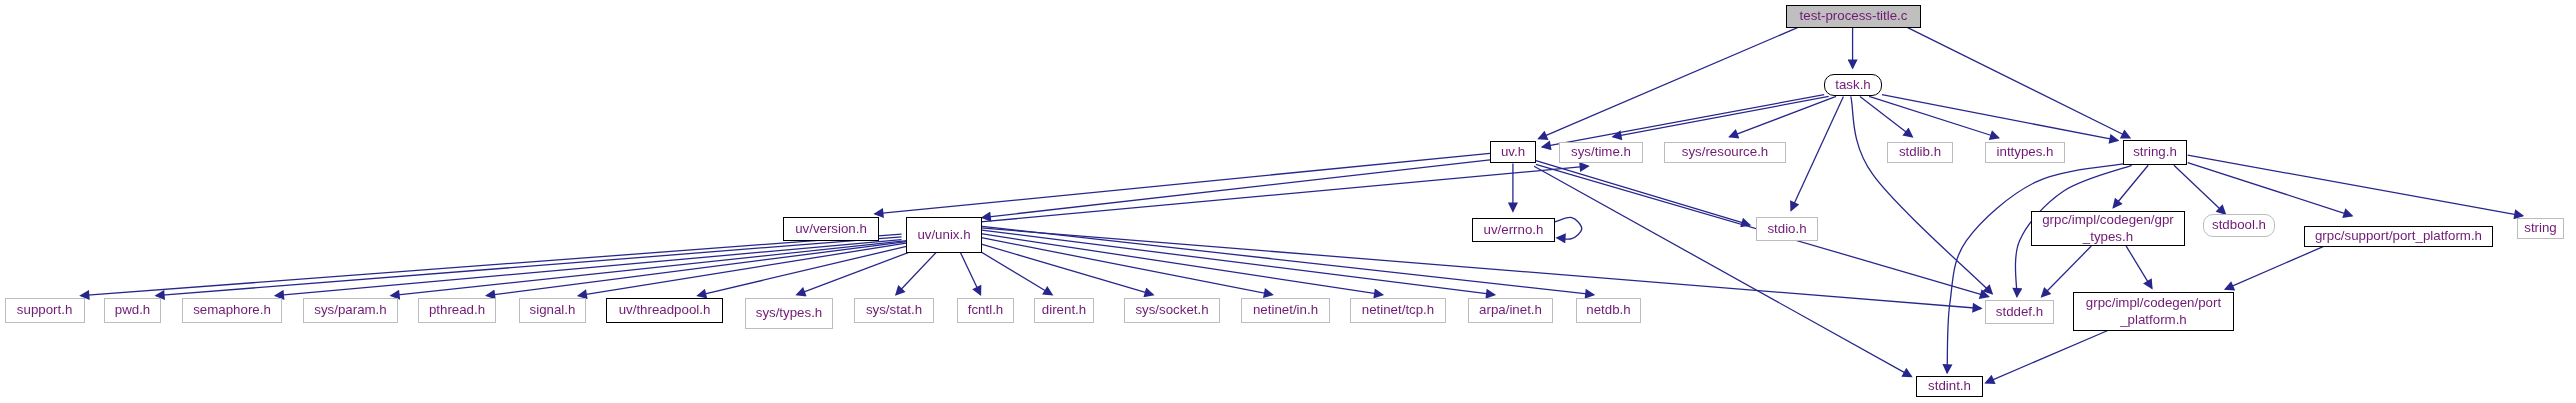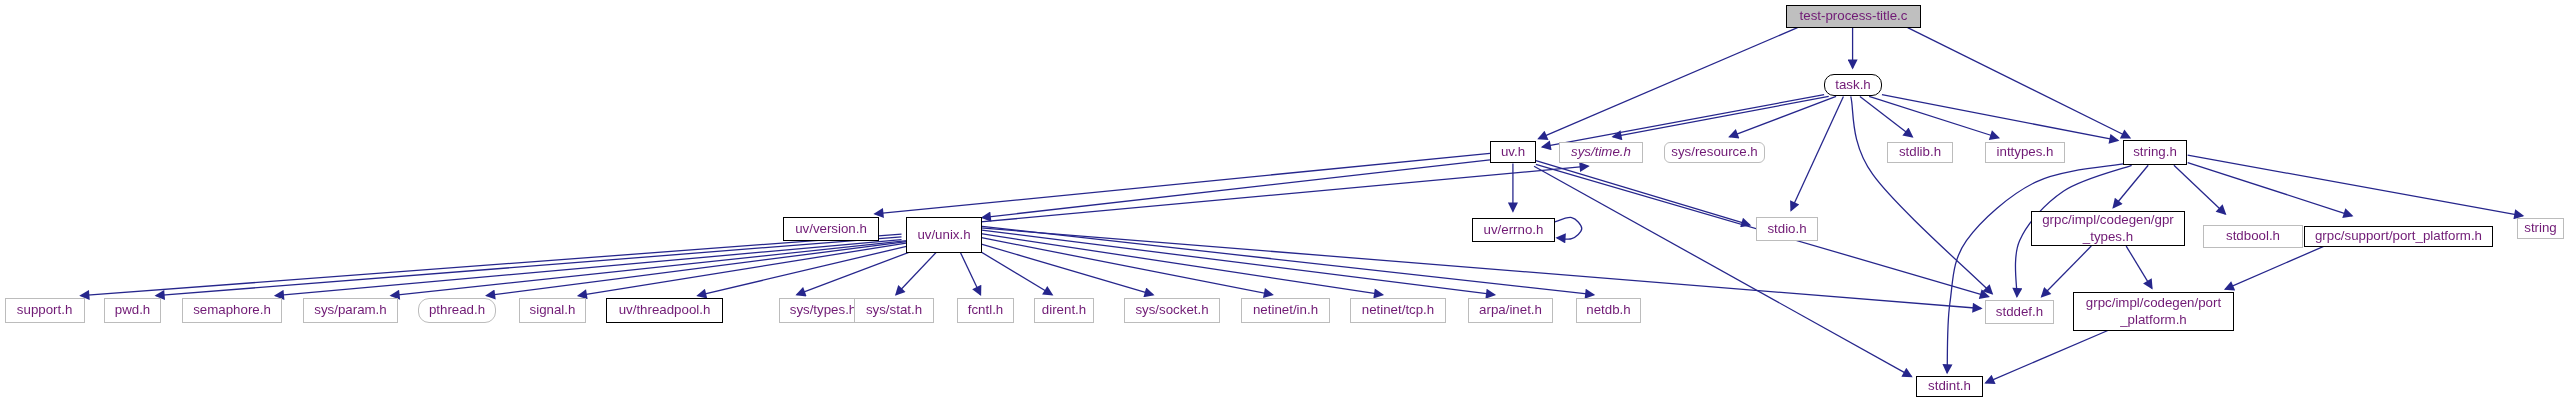--- a/index.html
+++ b/index.html
@@ -69,42 +69,42 @@
         <path d="M2278,268 L2224,323" fill="none" stroke="#26268c" stroke-width="1.4" marker-end="url(#arrow)"></path>
         <path d="M2316,268 L2344,314" fill="none" stroke="#26268c" stroke-width="1.4" marker-end="url(#arrow)"></path>
         <path d="M2548,261 L2424,315" fill="none" stroke="#26268c" stroke-width="1.4" marker-end="url(#arrow)"></path>
         <path d="M2296,360 L2163,417" fill="none" stroke="#26268c" stroke-width="1.4" marker-end="url(#arrow)"></path>
       </g>
   </svg>
   <div id="nodes">
       <div class="node root" style="left: 1786px; top: 4.6px; width: 135px; height: 23px; background: rgb(191, 191, 191);">test-process-title.c</div>
       <div class="node doc" style="left: 1824px; top: 74px; width: 58px; height: 22px; border-radius: 10px;">task.h</div>
       <div class="node doc" style="left: 1490px; top: 141px; width: 46px; height: 22px;">uv.h</div>
-      <div class="node ext" style="left: 1559px; top: 142px; width: 84px; height: 21px; font-style: italic;">sys/time.h</div>
-      <div class="node ext" style="left: 1664px; top: 142px; width: 101px; height: 21px; border-radius: 6px;">sys/resource.h</div>
+      <div class="node ext" style="left: 1559px; top: 142px; width: 84px; height: 21px;">sys/time.h</div>
+      <div class="node ext" style="left: 1664px; top: 142px; width: 122px; height: 21px;">sys/resource.h</div>
       <div class="node ext" style="left: 1887px; top: 142px; width: 66px; height: 21px;">stdlib.h</div>
       <div class="node ext" style="left: 1974px; top: 142px; width: 80px; height: 21px; margin-left: 11px;">inttypes.h</div>
       <div class="node doc" style="left: 2123px; top: 140px; width: 64px; height: 25px;">string.h</div>
       <div class="node doc" style="left: 783px; top: 217px; width: 96px; height: 24px;">uv/version.h</div>
       <div class="node doc" style="left: 906px; top: 217px; width: 76px; height: 36px;">uv/unix.h</div>
       <div class="node doc" style="left: 1472px; top: 218px; width: 83px; height: 24px;">uv/errno.h</div>
       <div class="node ext" style="left: 1756px; top: 217px; width: 62px; height: 24px;">stdio.h</div>
       <div class="node doc" style="left: 2031px; top: 211px; width: 154px; height: 35px;">grpc/impl/codegen/gpr
 _types.h</div>
-      <div class="node ext" style="left: 2203px; top: 225px; width: 100px; height: 23px;">stdbool.h</div>
+      <div class="node ext" style="left: 2203px; top: 214px; width: 72px; height: 23px; border-radius: 10px;">stdbool.h</div>
       <div class="node doc" style="left: 2304px; top: 226px; width: 189px; height: 21px;">grpc/support/port_platform.h</div>
       <div class="node ext" style="left: 2517px; top: 218px; width: 47px; height: 21px;">string</div>
       <div class="node ext" style="left: 4.6px; top: 298px; width: 80px; height: 25px;">support.h</div>
       <div class="node ext" style="left: 104px; top: 298px; width: 57px; height: 25px;">pwd.h</div>
       <div class="node ext" style="left: 182px; top: 298px; width: 100px; height: 25px;">semaphore.h</div>
       <div class="node ext" style="left: 303px; top: 298px; width: 95px; height: 25px;">sys/param.h</div>
-      <div class="node ext" style="left: 418px; top: 298px; width: 78px; height: 25px; border-radius: 11px;">pthread.h</div>
+      <div class="node ext" style="left: 418px; top: 298px; width: 78px; height: 25px;">pthread.h</div>
       <div class="node ext" style="left: 519px; top: 298px; width: 67px; height: 25px;">signal.h</div>
       <div class="node doc" style="left: 606px; top: 298px; width: 117px; height: 25px;">uv/threadpool.h</div>
-      <div class="node ext" style="left: 745px; top: 298px; width: 88px; height: 25px; margin-left: 34px;">sys/types.h</div>
+      <div class="node ext" style="left: 745px; top: 298px; width: 88px; height: 31px;">sys/types.h</div>
       <div class="node ext" style="left: 854px; top: 298px; width: 80px; height: 25px;">sys/stat.h</div>
       <div class="node ext" style="left: 957px; top: 298px; width: 57px; height: 25px;">fcntl.h</div>
       <div class="node ext" style="left: 1034px; top: 298px; width: 60px; height: 25px;">dirent.h</div>
       <div class="node ext" style="left: 1124px; top: 298px; width: 96px; height: 25px;">sys/socket.h</div>
       <div class="node ext" style="left: 1241px; top: 298px; width: 89px; height: 25px;">netinet/in.h</div>
       <div class="node ext" style="left: 1350px; top: 298px; width: 96px; height: 25px;">netinet/tcp.h</div>
       <div class="node ext" style="left: 1468px; top: 298px; width: 85px; height: 25px;">arpa/inet.h</div>
       <div class="node ext" style="left: 1576px; top: 298px; width: 65px; height: 25px;">netdb.h</div>
       <div class="node ext" style="left: 1985px; top: 300px; width: 69px; height: 24px;">stddef.h</div>
       <div class="node doc" style="left: 2073px; top: 292px; width: 161px; height: 39px;">grpc/impl/codegen/port

